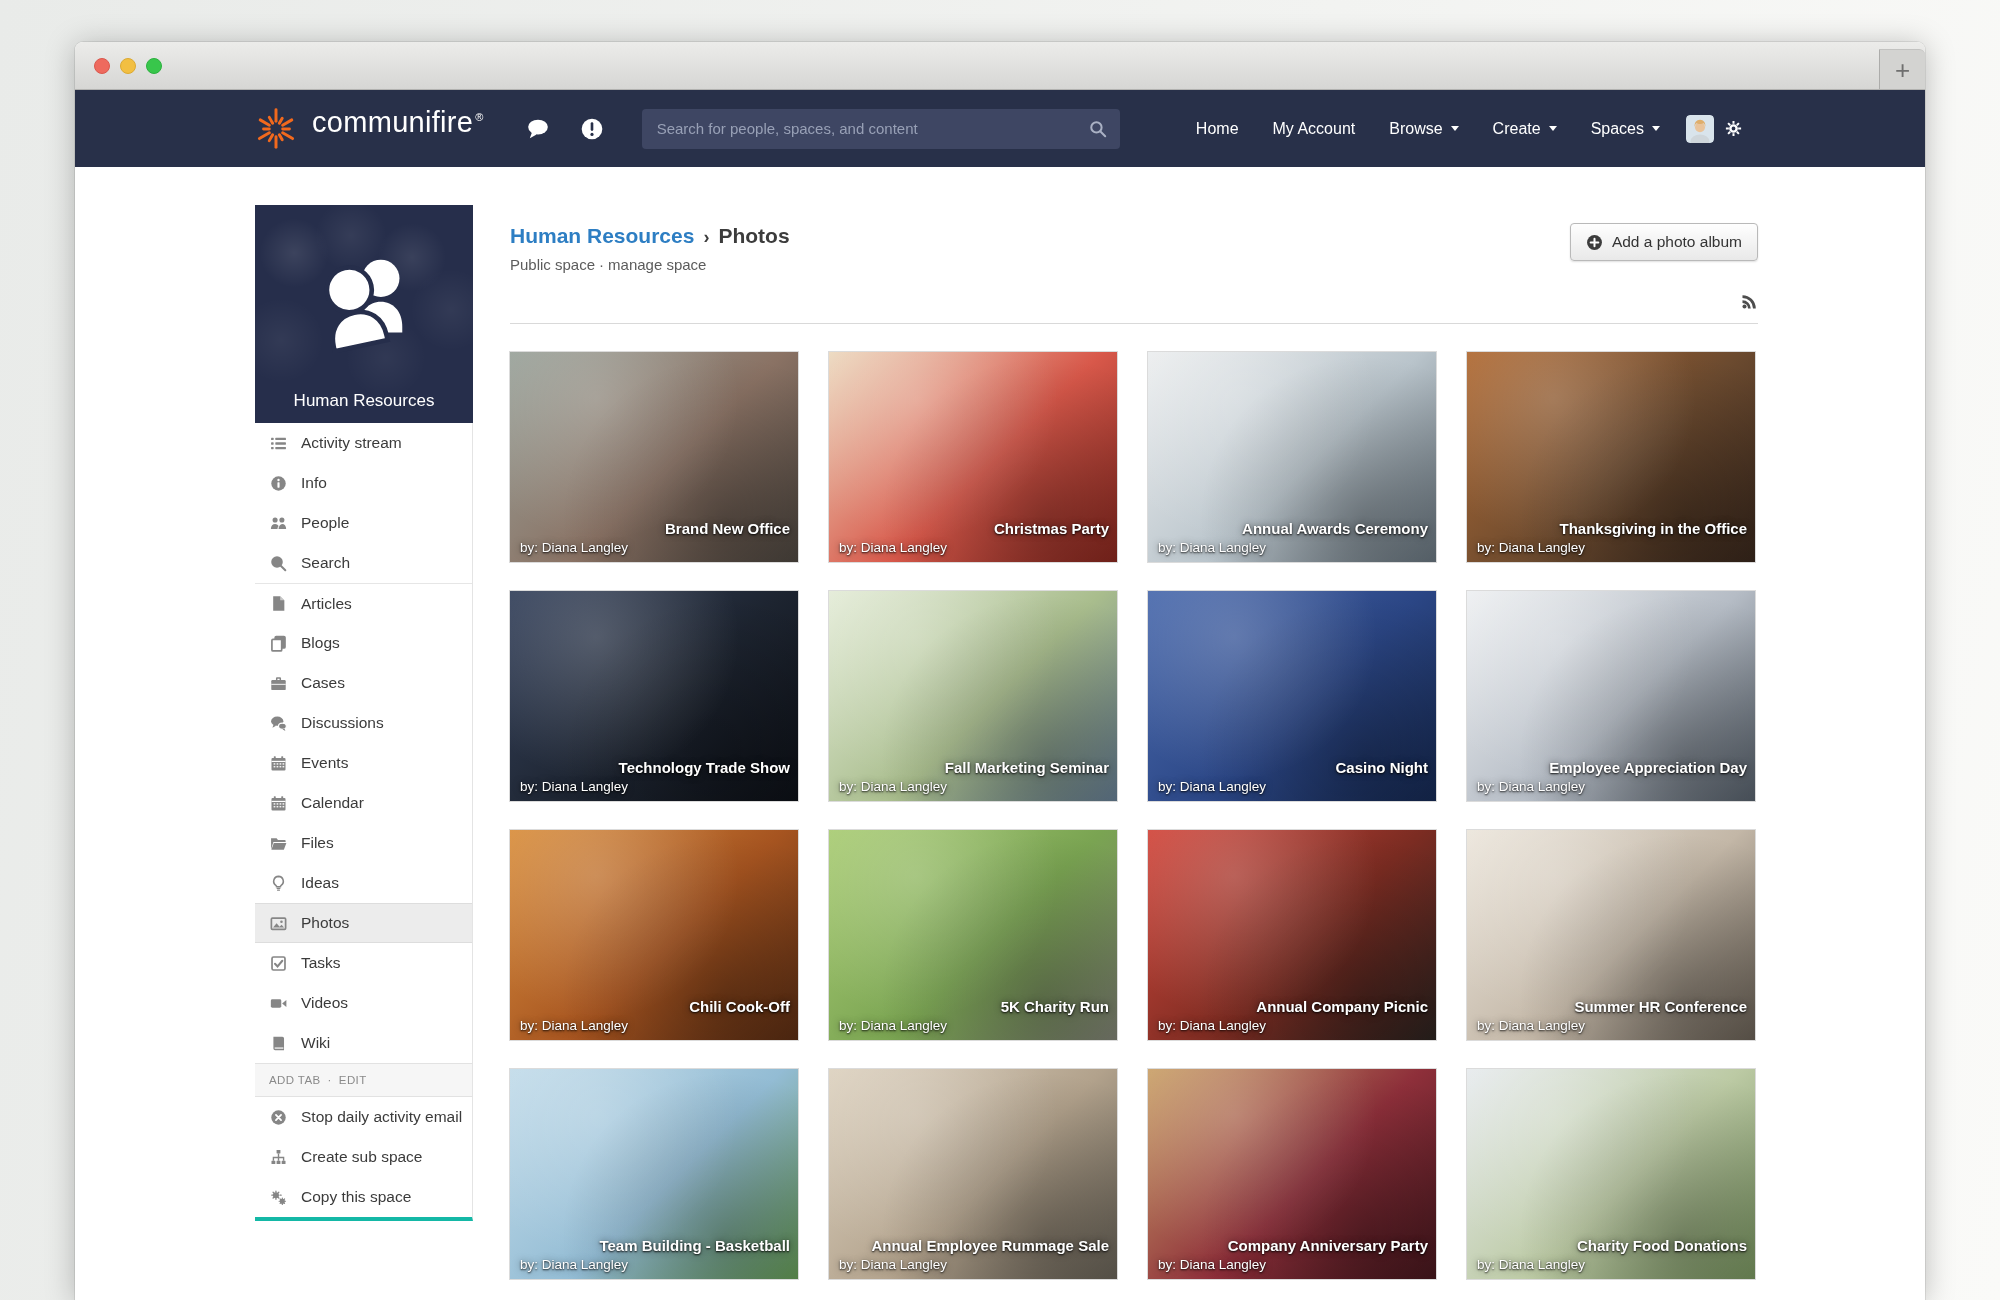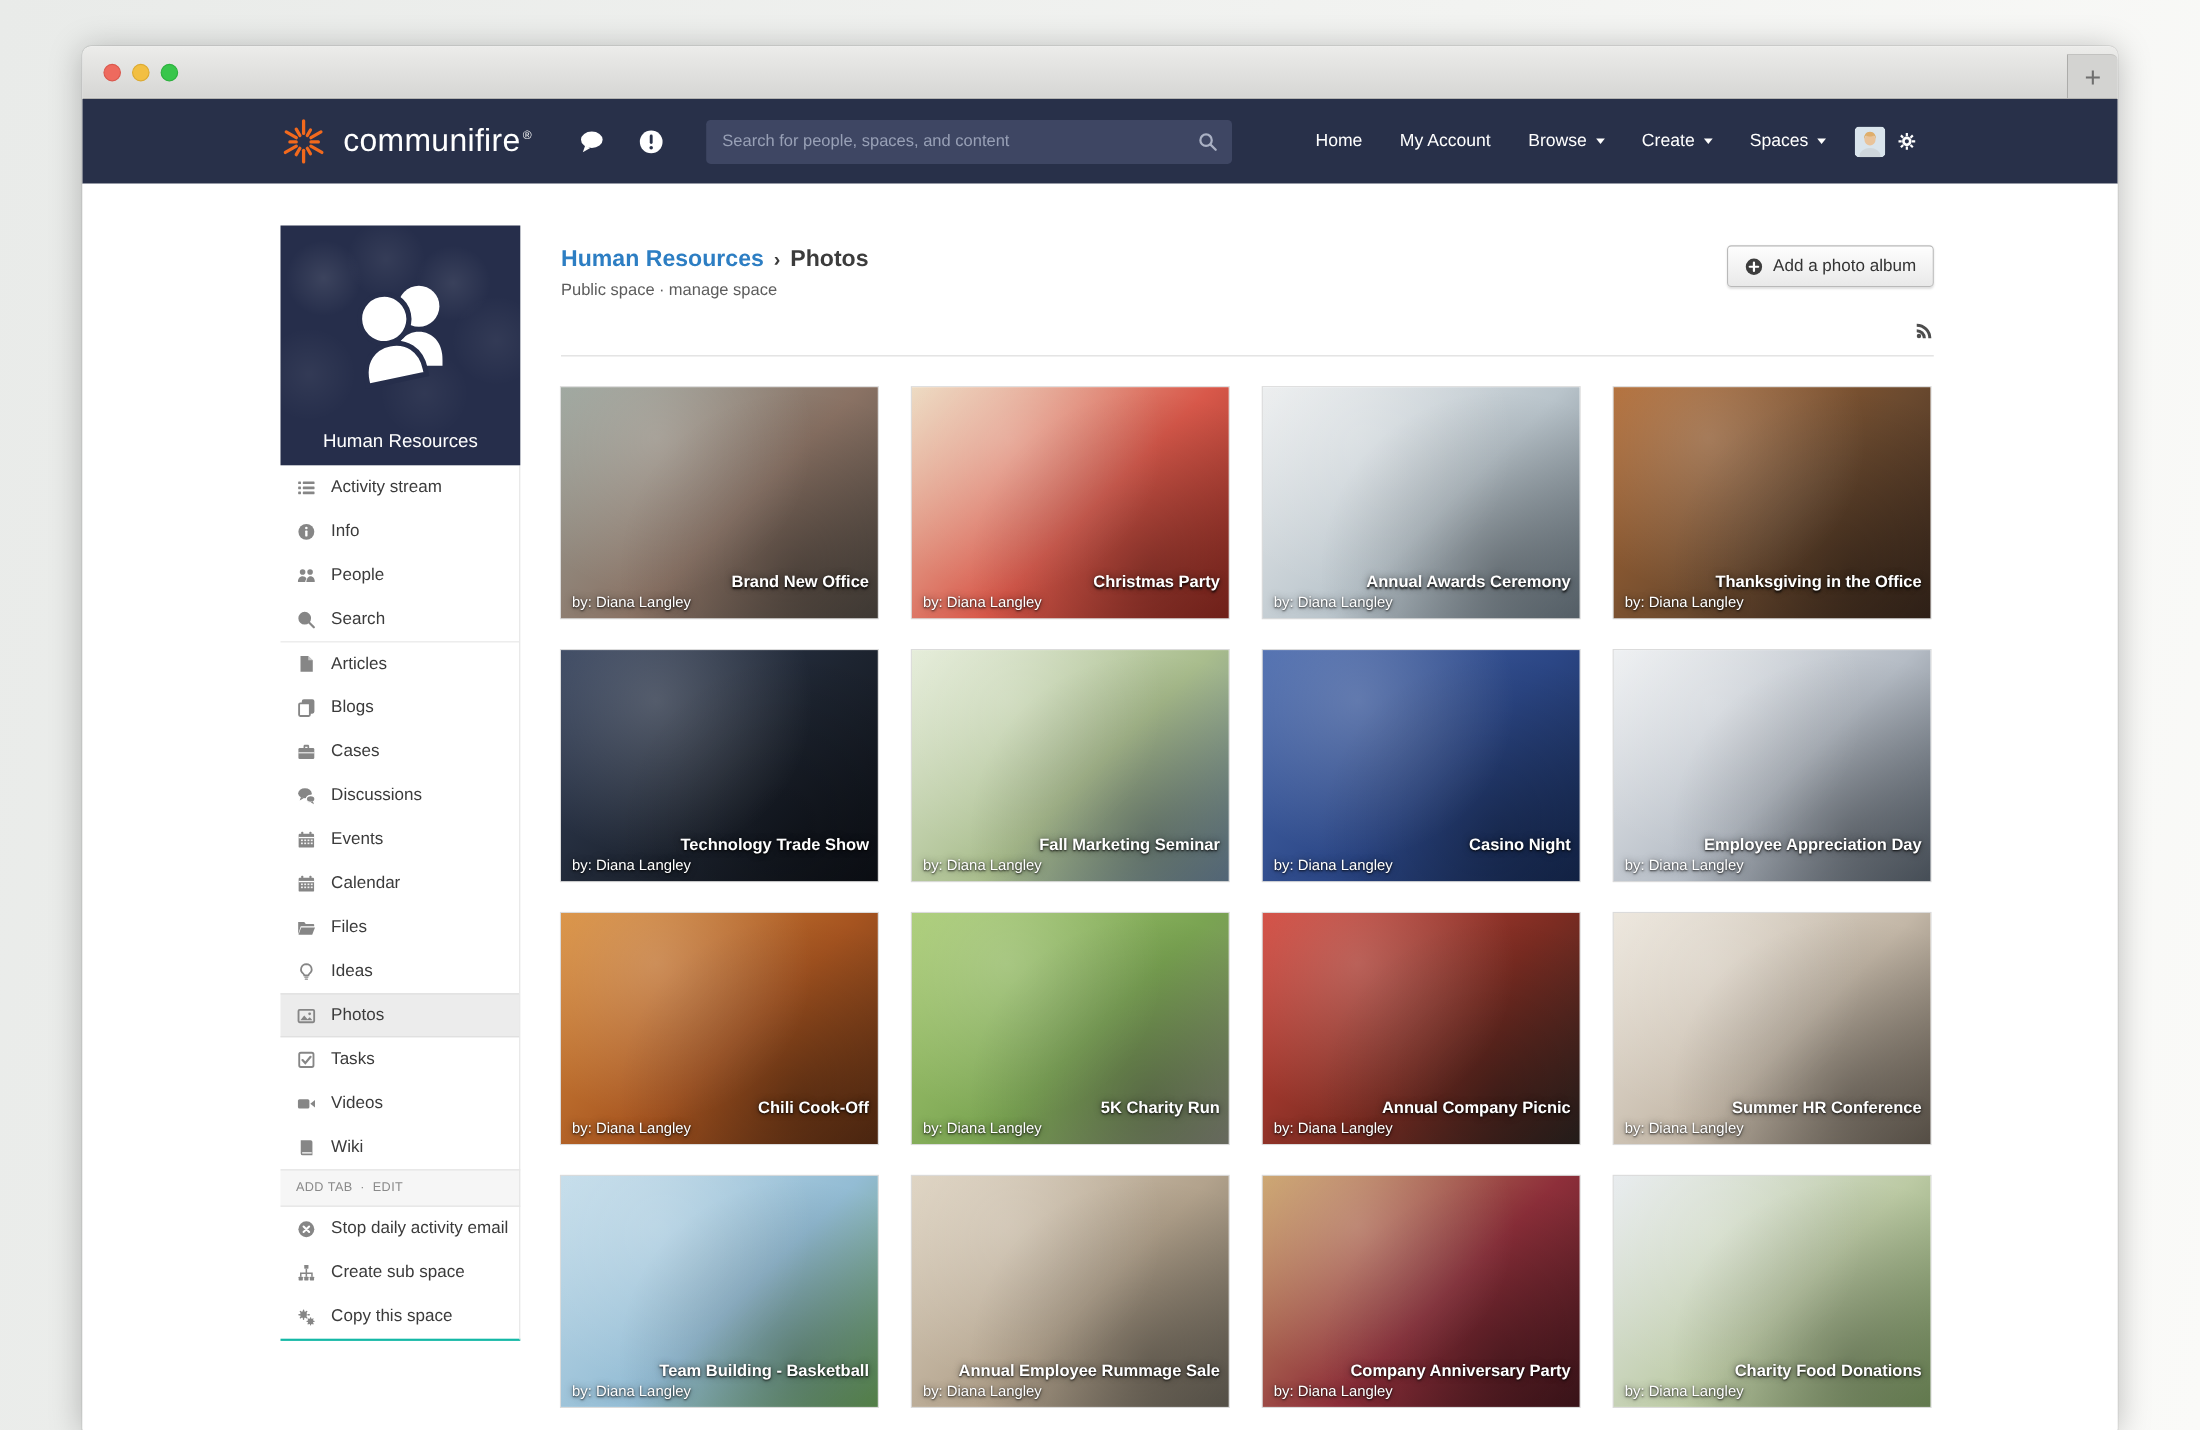--- a/index.html
+++ b/index.html
@@ -32,21 +32,21 @@
     background:#d3d3d1; border-left:1px solid #acacaa; border-top:1px solid #c2c2c0;
     border-radius:0 6px 0 0; display:flex; align-items:center; justify-content:center;
     color:#6f6f6f; font-size:26px; font-weight:300; line-height:1; cursor:pointer;
   }
 
   
   .topbar {
     height:77px; background:#283049; display:flex; align-items:center;
     padding-left:178px; padding-right:182px;
   }
-  .brand { display:flex; align-items:center; gap:13px; color:#fff; cursor:pointer; }
+  .brand { display:flex; align-items:flex-start; gap:13px; color:#fff; cursor:pointer; }
   .brand-word { font-size:29px; letter-spacing:.3px; }
   .brand sup { font-size:11px; vertical-align:super; margin-left:2px; }
   .topbar-iconbtn { margin-left:42px; width:24px; height:24px; cursor:pointer; flex:none; }
   .topbar-iconbtn + .topbar-iconbtn { margin-left:30px; }
   .searchbox {
     margin-left:38px; width:478px; height:40px; background:#3e4663;
     border-radius:4px; display:flex; align-items:center; padding:0 13px; flex:none;
   }
   .searchbox input {
     flex:1; background:transparent; border:none; outline:none;
@@ -73,21 +73,21 @@
       radial-gradient(circle at 44% 14%, rgba(255,255,255,.07), transparent 16%),
       radial-gradient(circle at 72% 24%, rgba(255,255,255,.09), transparent 15%),
       radial-gradient(circle at 90% 48%, rgba(255,255,255,.06), transparent 18%),
       radial-gradient(circle at 12% 62%, rgba(255,255,255,.06), transparent 18%),
       radial-gradient(circle at 60% 70%, rgba(255,255,255,.05), transparent 20%);
   }
   .space-logo svg.hrpeople { position:absolute; left:50%; top:42%; transform:translate(-50%,-50%); }
   .space-name { position:absolute; bottom:12px; width:100%; text-align:center; color:#fff; font-size:17px; }
 
   .side-menu, .side-actions { border-right:1px solid #e4e4e4; }
-  .side-actions { border-bottom:2px solid #14b8a6; }
+  .side-actions { border-bottom:4px solid #14b8a6; }
   .menu-item {
     height:40px; display:flex; align-items:center; gap:13px;
     padding-left:13px; font-size:15.5px; color:#3b3b3b; cursor:pointer;
   }
   .menu-item .mi-icon { width:20px; height:18px; color:#868686; display:flex; align-items:center; justify-content:center; flex:none; }
   .mi-icon svg { width:17px; height:17px; fill:currentColor; }
   .menu-item.divider { border-top:1px solid #e6e6e6; }
   .menu-item.selected { background:#ececec; border-top:1px solid #dddddd; border-bottom:1px solid #dddddd; }
   .addtab-row {
     height:34px; background:#f6f6f6; border-top:1px solid #e2e2e2; border-bottom:1px solid #e2e2e2;

